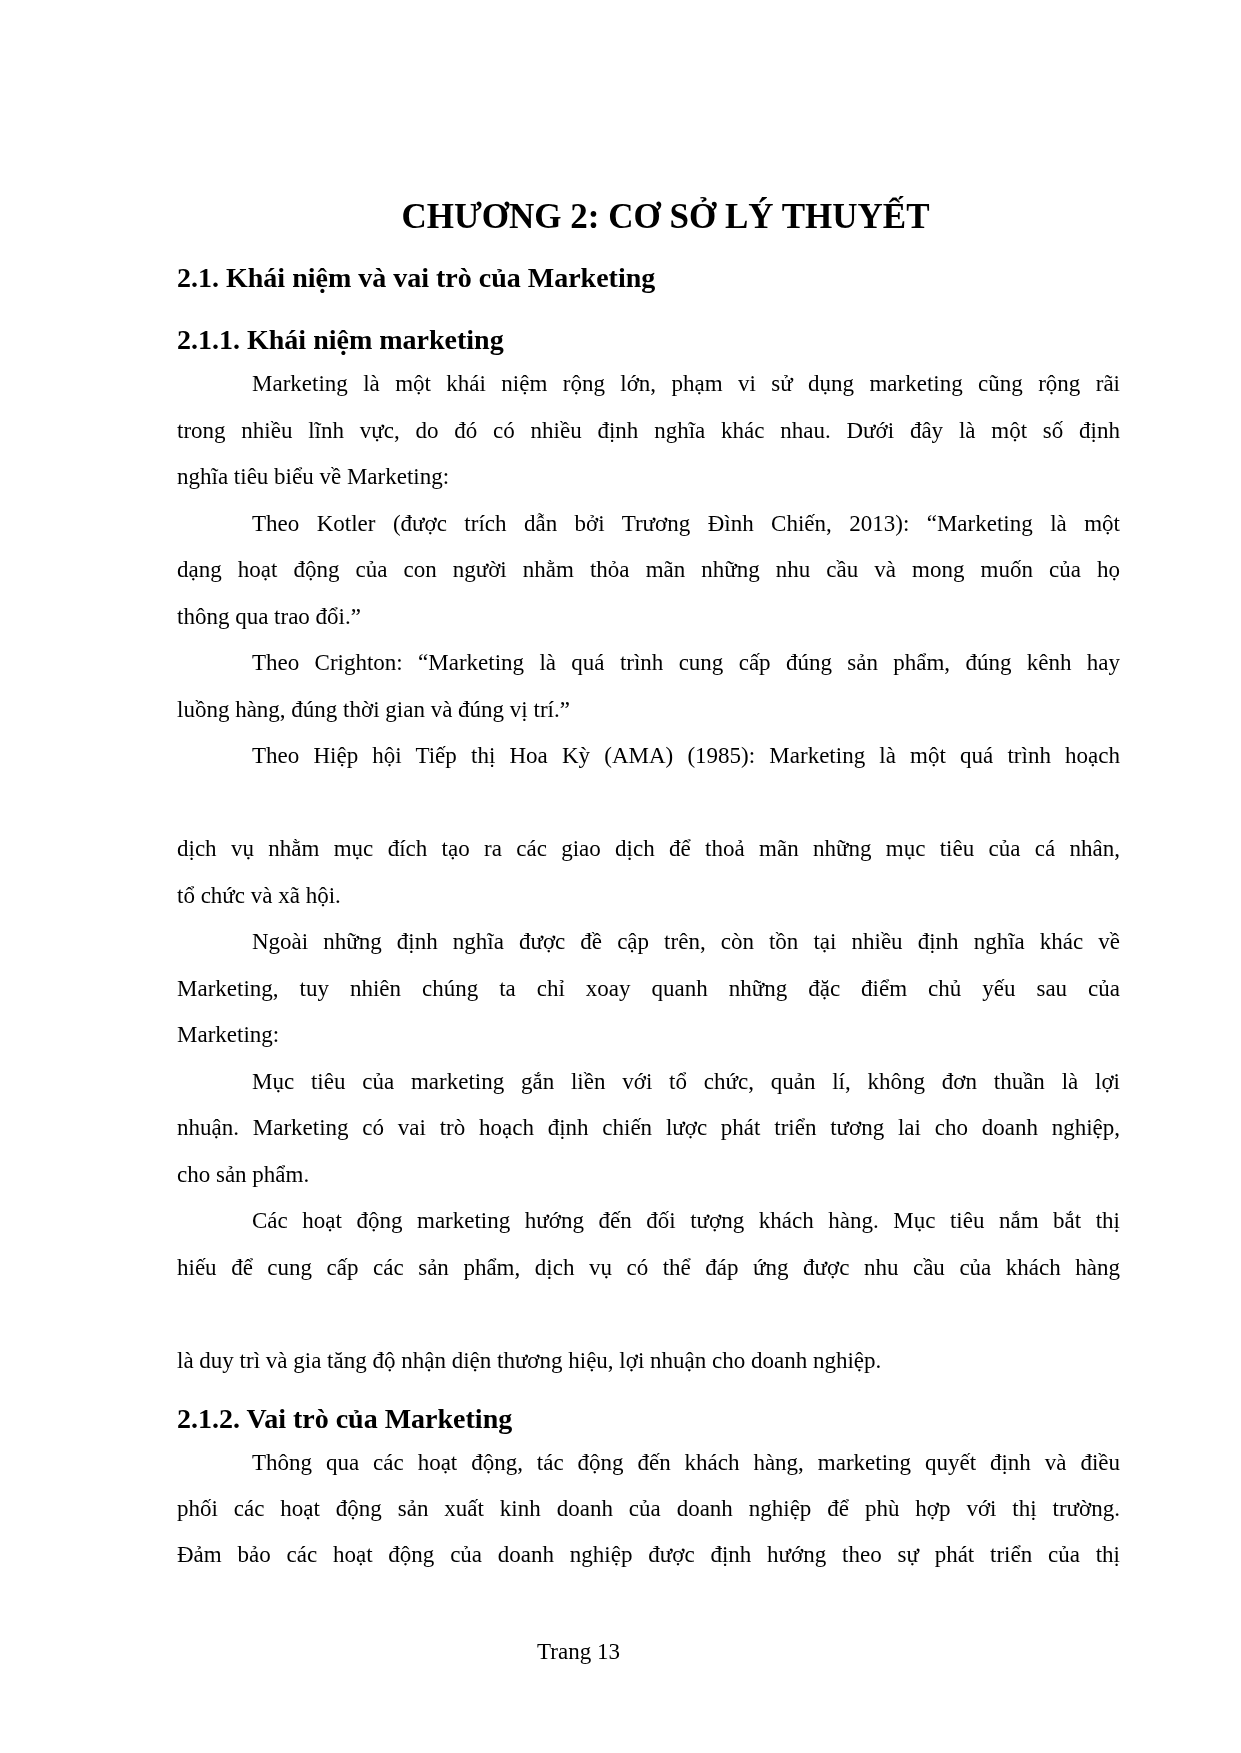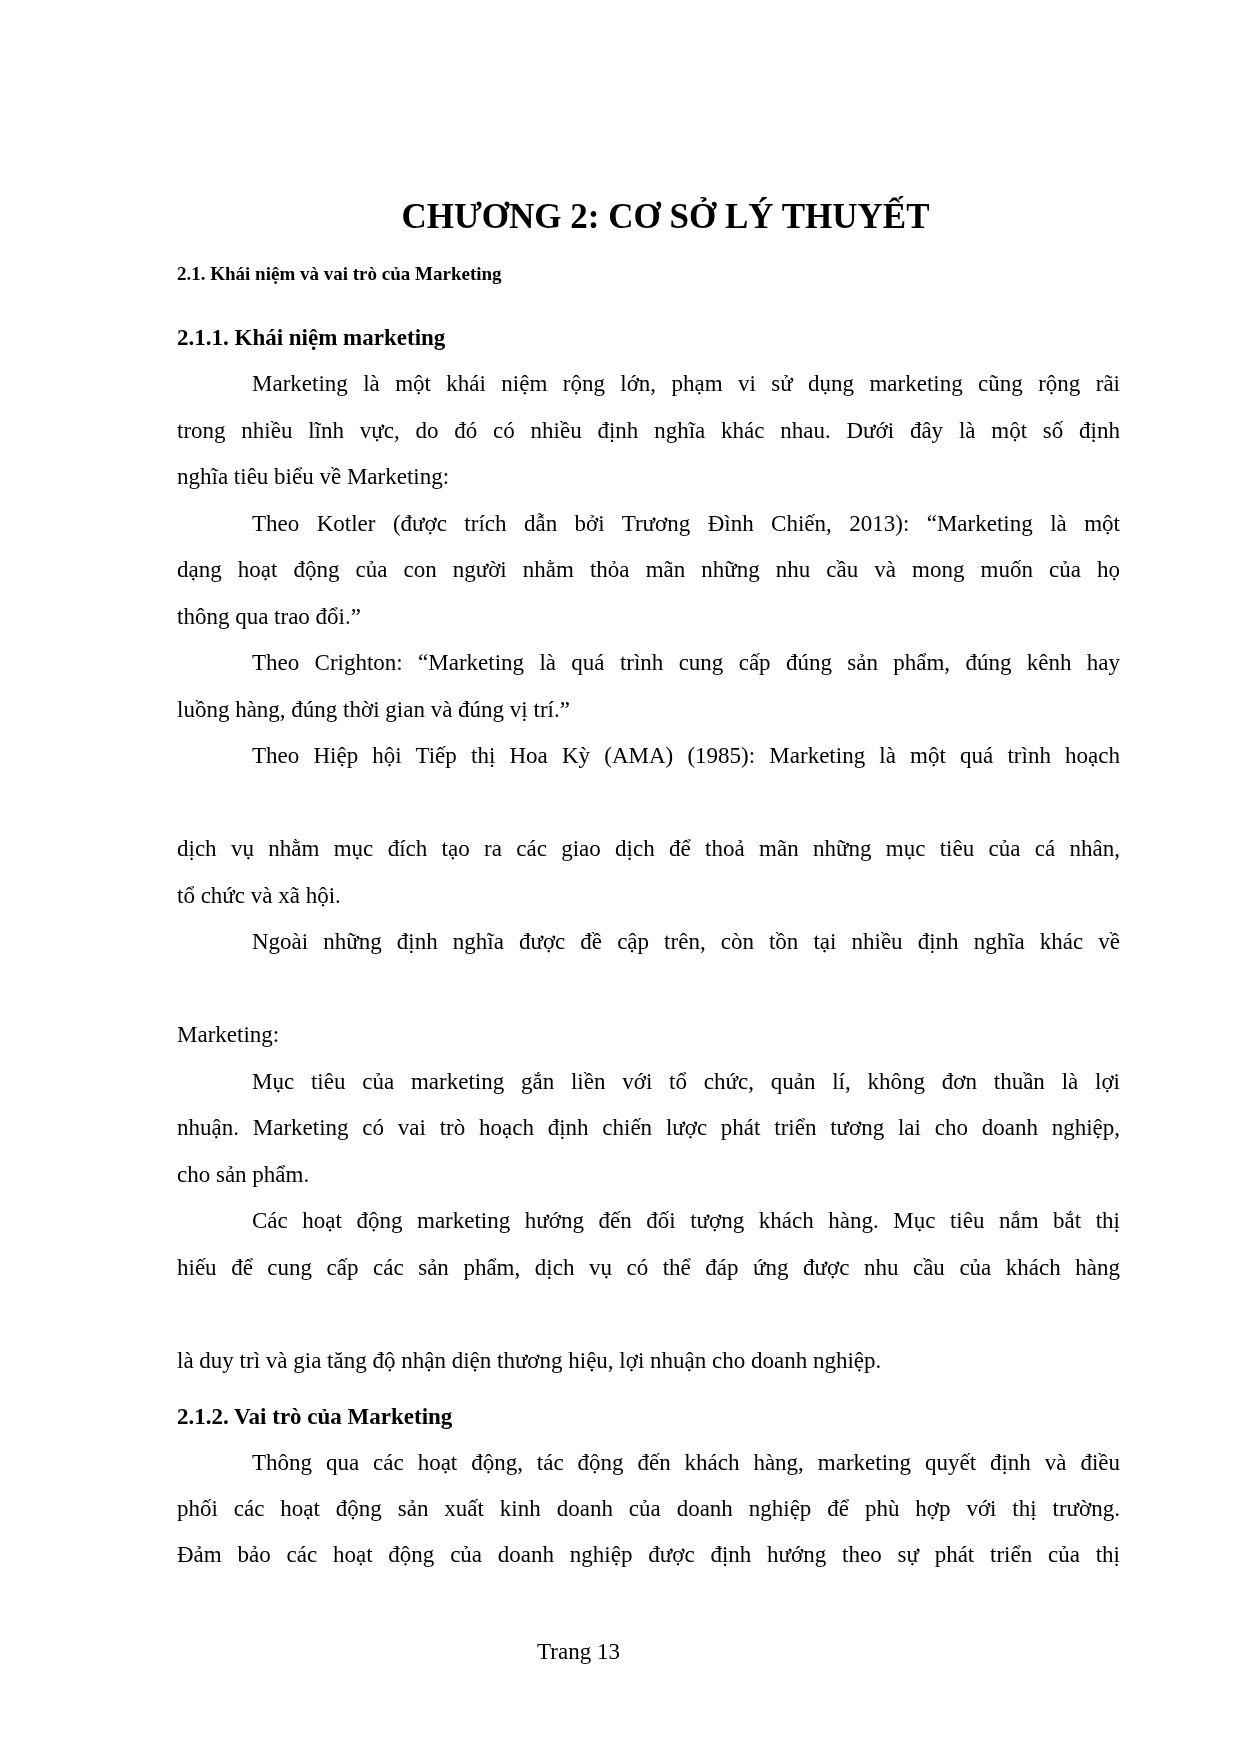--- a/index.html
+++ b/index.html
@@ -1,22 +1,22 @@
 <!DOCTYPE html>
 <html><head>
 <meta charset="utf-8">
 <style>
   html, body { margin:0; padding:0; background:#ffffff; }
   body { width:1241px; height:1753px; position:relative; overflow:hidden;
          font-family:"Liberation Serif", "DejaVu Serif", serif; color:#000; }
   .page { position:absolute; left:0; top:0; width:1241px; height:1753px; background:#fff; }
   .ln { position:absolute; left:177px; width:943px; white-space:nowrap; line-height:1; }
   .title { left:0; width:1241px; text-align:center; font-weight:bold; font-size:35px; top:199px; padding-left:90px; box-sizing:border-box; }
-  .h2 { font-weight:bold; font-size:19px; }
-  .h3 { font-weight:bold; font-size:23px; }
+  .h2 { font-weight:bold; font-size:28px; }
+  .h3 { font-weight:bold; font-size:28px; }
   .body { font-size:23px; }
   .just { text-align-last:justify; text-align:justify; white-space:normal; }
   .indent { text-indent:75px; }
   .footer { left:0; width:1127px; text-align:center; font-size:23px; top:1640px; padding-left:30px; box-sizing:border-box; }
 </style>
 </head>
 <body>
 
 <div class="page">
 
@@ -34,20 +34,21 @@
   <div class="ln body" style="top:605px">thông qua trao đổi.”</div>
 
   <div class="ln body just indent" style="top:651px">Theo Crighton: “Marketing là quá trình cung cấp đúng sản phẩm, đúng kênh hay</div>
   <div class="ln body" style="top:698px">luồng hàng, đúng thời gian và đúng vị trí.”</div>
 
   <div class="ln body just indent" style="top:744px">Theo Hiệp hội Tiếp thị Hoa Kỳ (AMA) (1985): Marketing là một quá trình hoạch</div>
   <div class="ln body just" style="top:837px">dịch vụ nhằm mục đích tạo ra các giao dịch để thoả mãn những mục tiêu của cá nhân,</div>
   <div class="ln body" style="top:884px">tổ chức và xã hội.</div>
 
   <div class="ln body just indent" style="top:930px">Ngoài những định nghĩa được đề cập trên, còn tồn tại nhiều định nghĩa khác về</div>
+  <div class="ln body just" style="top:977px">Marketing, tuy nhiên chúng ta chỉ xoay quanh những đặc điểm chủ yếu sau của</div>
   <div class="ln body" style="top:1023px">Marketing:</div>
 
   <div class="ln body just indent" style="top:1070px">Mục tiêu của marketing gắn liền với tổ chức, quản lí, không đơn thuần là lợi</div>
   <div class="ln body" style="top:1163px">cho sản phẩm.</div>
   <div class="ln body just" style="top:1116px">nhuận. Marketing có vai trò hoạch định chiến lược phát triển tương lai cho doanh nghiệp,</div>
 
   <div class="ln body just indent" style="top:1209px">Các hoạt động marketing hướng đến đối tượng khách hàng. Mục tiêu nắm bắt thị</div>
   <div class="ln body just" style="top:1256px">hiếu để cung cấp các sản phẩm, dịch vụ có thể đáp ứng được nhu cầu của khách hàng</div>
   <div class="ln body" style="top:1349px">là duy trì và gia tăng độ nhận diện thương hiệu, lợi nhuận cho doanh nghiệp.</div>
 

